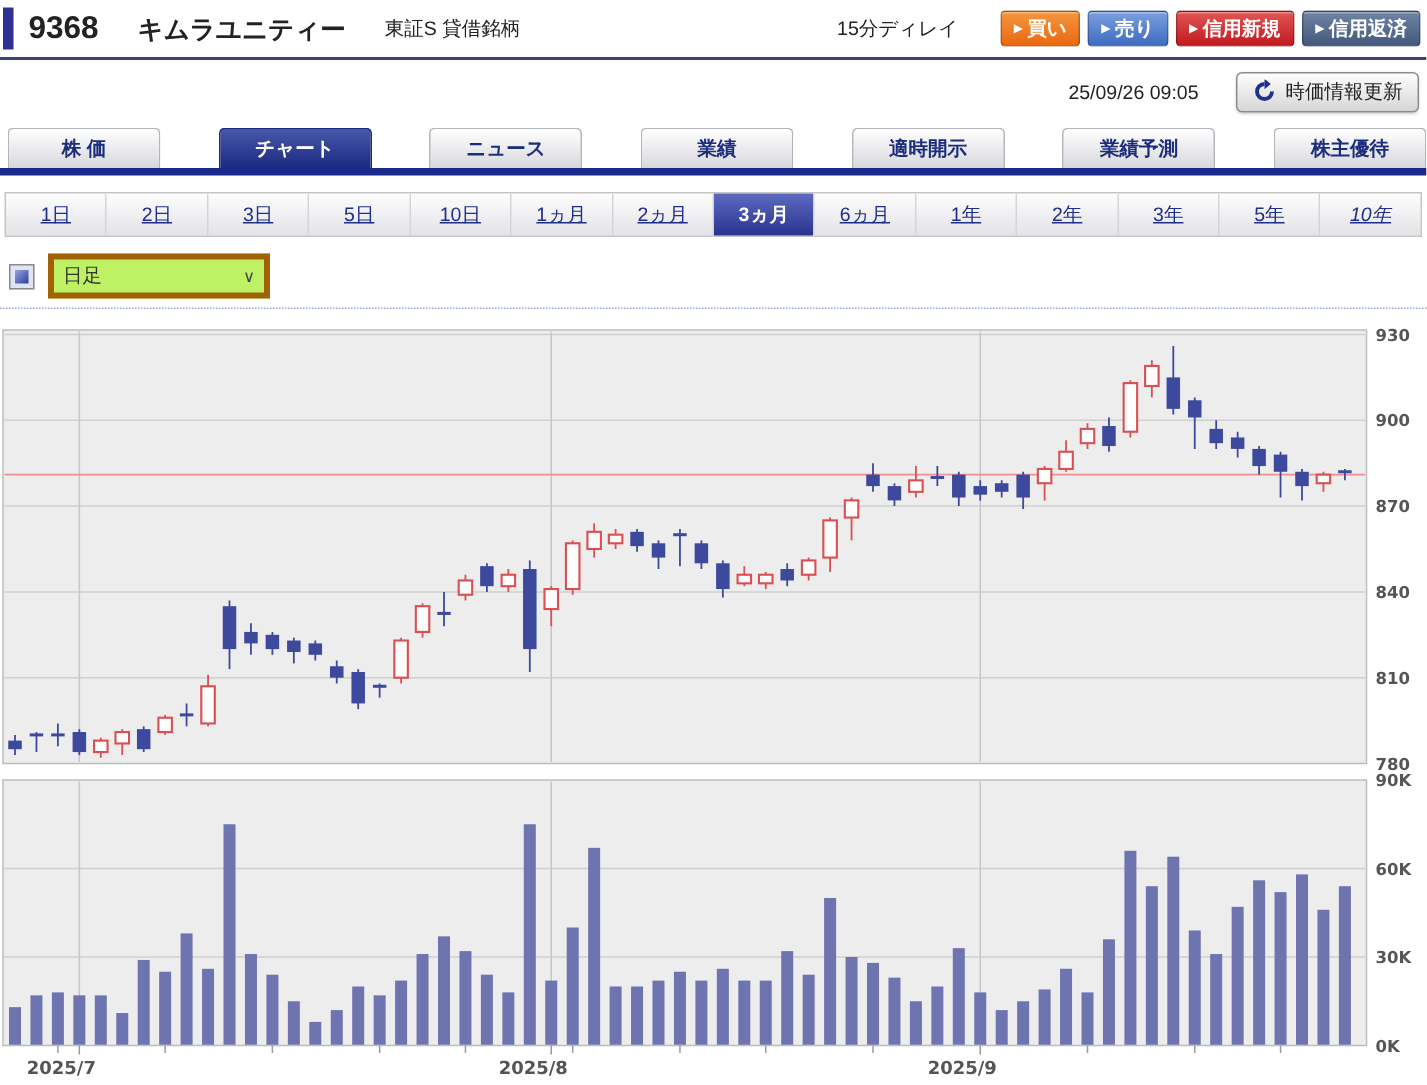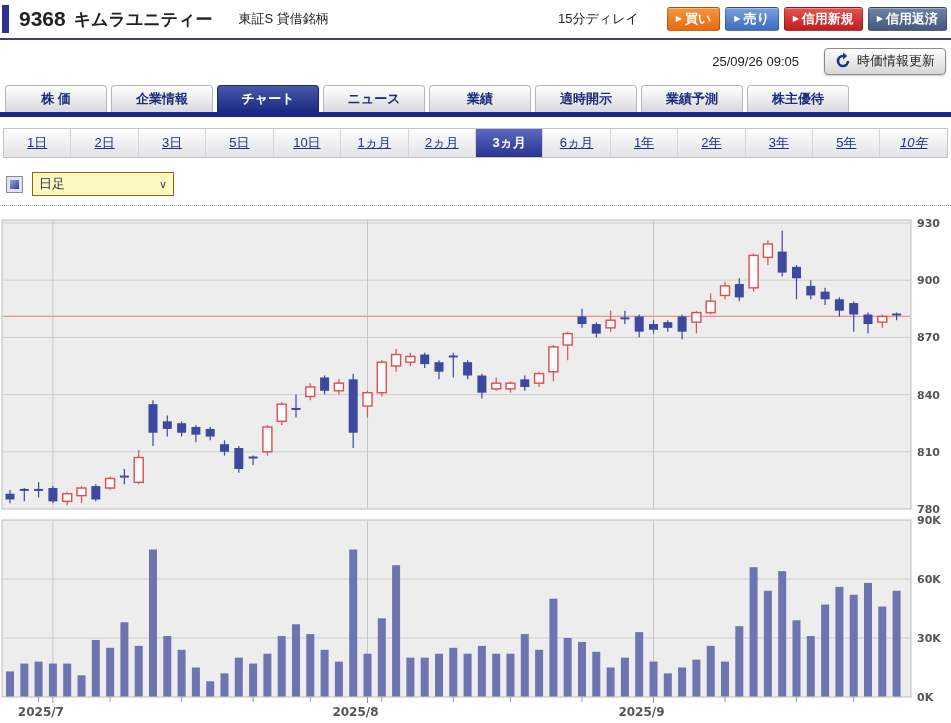--- a/index.html
+++ b/index.html
@@ -3,59 +3,59 @@
 <meta charset="utf-8">
 <style>
   html,body{margin:0;padding:0;background:#fff;}
   body{width:951px;height:723px;overflow:hidden;color:#333;
        font-family:"Liberation Sans","DejaVu Sans",sans-serif;}
   
   .header{position:relative;height:38px;border-bottom:2px solid #3f3f72;
           display:flex;align-items:center;}
   .accent{width:7px;height:28px;background:#2e3192;margin:0 10px 0 2px;}
   .code{font-weight:bold;font-size:21px;color:#222;}
-  .sname{font-weight:bold;font-size:17px;color:#222;margin-left:8px;}
+  .sname{font-weight:bold;font-size:17px;color:#222;margin-left:26px;}
   .market{font-size:13px;margin-left:26px;color:#222;}
   .delay{font-size:13px;margin-left:auto;color:#222;}
   .hbtns{display:flex;gap:5px;margin-left:28px;margin-right:4px;}
   .tbtn{height:22px;padding:0 8px;border-radius:3px;color:#fff;font-weight:bold;
         font-size:13px;display:flex;align-items:center;gap:3px;cursor:pointer;
         border:1px solid rgba(0,0,0,.25);box-shadow:inset 0 1px 0 rgba(255,255,255,.35);}
   .tbtn .arr{font-size:8px;line-height:1;}
   
   .quotebar{height:42px;display:flex;justify-content:flex-end;align-items:center;
             gap:25px;padding-right:5px;}
   .qtime{font-size:13px;color:#222;}
   .refreshbtn{height:27px;background:linear-gradient(#fefefe,#d6d6d6);
               border:1px solid #8a8a8a;border-radius:4px;display:flex;align-items:center;
               gap:6px;font-size:13px;color:#222;padding:12px 10px;cursor:pointer;
               box-shadow:0 1px 2px rgba(0,0,0,.2);font-family:inherit;}
   
-  .tabs{display:flex;gap:4px;padding-left:5px;margin-top:3px;}
+  .tabs{display:flex;gap:4px;padding-left:5px;margin-top:3px;justify-content:space-between;}
   .tab{width:100px;height:26px;display:flex;align-items:center;justify-content:center;
        font-size:13px;font-weight:bold;color:#1c2d7e;cursor:pointer;
        background:linear-gradient(#ffffff,#d8d8dc);border:1px solid #b5b5bd;
        border-bottom:none;border-radius:4px 4px 0 0;}
   .tab.active{background:linear-gradient(#4a58ab,#1a2a80);color:#fff;border-color:#1a2a80;}
   .tabbar{height:5px;background:#1a2a8c;}
   
   .periods{margin:11px 3px 0 3px;display:flex;height:28px;border:1px solid #c5c5c5;
            background:linear-gradient(#fdfdfd,#e3e3e7);}
   .period{flex:1;display:flex;align-items:center;justify-content:center;
           border-right:1px solid #d5d5d5;font-size:13px;cursor:pointer;text-align:center;}
   .period:last-child{border-right:none;font-style:italic;}
   .period span{color:#1e2f8c;text-decoration:underline;}
   .period.active{background:linear-gradient(#5d6ac0,#28348f);}
   .period.active span{color:#fff;font-weight:bold;text-decoration:none;}
   
   .selrow{margin:14px 0 0 6px;display:flex;align-items:center;gap:9px;height:24px;}
   .legendsq{width:15px;height:15px;border:1px solid#8a8a8a;background:#dfe5f5;
             display:flex;align-items:center;justify-content:center;}
   .legendsq .inner{width:9px;height:9px;background:linear-gradient(135deg,#9aa4dd,#2d3da0);}
-  .select{width:128px;height:22px;border:1px solid #a16207;background:#fef9c3;
+  .select{width:128px;height:22px;border:4px solid #a16207;background:#bef264;
           display:flex;align-items:center;justify-content:space-between;
           padding:0 6px;font-size:13px;cursor:pointer;}
   .select .chev{font-size:11px;color:#444;}
   .dotsep{border:none;border-top:1px dotted #93a4d6;margin:9px 0 0 0;}
   
   .chartwrap{margin-top:12px;font-weight:bold;}
   svg{display:block;}
   svg text{font-family:"DejaVu Sans","Liberation Sans",sans-serif;fill:#555;}
 </style>
 </head>
@@ -95,21 +95,20 @@
         <path d="M8 3 a5 5 0 1 0 5 5" fill="none" stroke="#1d3190" stroke-width="2.6"></path>
         <polygon points="8,-0.5 8,6.5 12.2,3" fill="#1d3190"></polygon>
       </svg>
     </span>
     <span>時価情報更新</span>
   </button>
 </div>
 
 <nav class="tabs" id="tabs">
     <div class="tab">株 価</div>
-    <div class="tab">企業情報</div>
     <div class="tab active">チャート</div>
     <div class="tab">ニュース</div>
     <div class="tab">業績</div>
     <div class="tab">適時開示</div>
     <div class="tab">業績予測</div>
     <div class="tab">株主優待</div>
   </nav>
 <div class="tabbar"></div>
 
 <div class="periods" id="periods">

